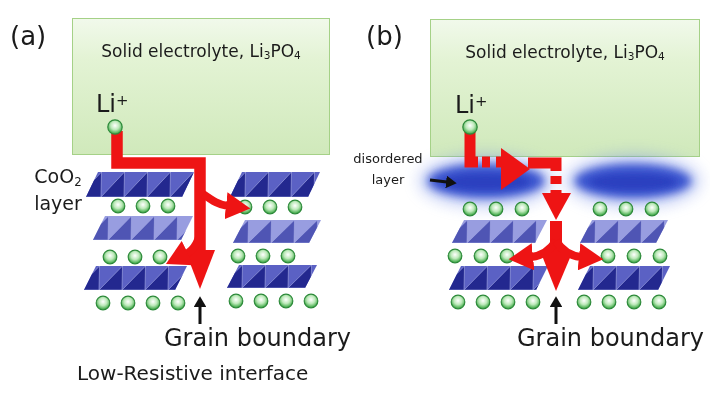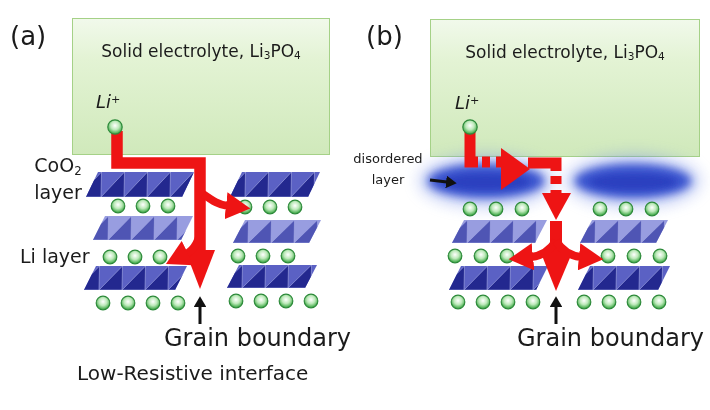--- a/index.html
+++ b/index.html
@@ -9,21 +9,21 @@
     overflow:hidden;
   }
   .lbl{position:absolute;white-space:nowrap;line-height:1.08;}
   .panel-tag{font-size:26px;}
   .elec-box{
     position:absolute;z-index:0;
     background:linear-gradient(180deg,#f1f9eb 0%,#e3f3d4 30%,#d0e9bb 100%);
     border:1.5px solid #a5d187;box-sizing:border-box;
   }
   .elec-text{font-size:17px;z-index:2;}
-  .ion-label{font-size:18px;z-index:2;font-style:italic;}
+  .ion-label{font-size:24px;z-index:2;}
   .side-label{font-size:19px;text-align:center;z-index:2;line-height:21px;}
   .gb-label{font-size:24px;z-index:2;}
   .caption{font-size:20px;z-index:2;}
   sub{font-size:0.62em;vertical-align:-0.22em;}
   sup{font-size:0.62em;vertical-align:0.45em;}
   #diagram{position:absolute;left:0;top:0;z-index:1;pointer-events:none;}
 </style>
 </head>
 <body>
 
@@ -257,22 +257,21 @@
       <path d="M200,324 L200,306" fill="none" stroke="#111111" stroke-width="3" marker-end="url(#blackHead)"></path>
       <path d="M556,324 L556,306" fill="none" stroke="#111111" stroke-width="3" marker-end="url(#blackHead)"></path>
       <path d="M430,180 L447,182" fill="none" stroke="#111111" stroke-width="3" marker-end="url(#blackHead)"></path>
       <circle cx="115" cy="127" r="7.2" fill="url(#ionGrad)" stroke="#2d8a3a" stroke-width="1.2"></circle>
       <circle cx="470" cy="127" r="7.2" fill="url(#ionGrad)" stroke="#2d8a3a" stroke-width="1.2"></circle>
     </svg>
 
   <div class="lbl panel-tag" style="left:10px;top:22px;">(a)</div>
   <div class="lbl elec-text" style="left:72px;top:42px;width:258px;text-align:center;"><span>Solid electrolyte, Li</span><sub>3</sub><span>PO</span><sub>4</sub></div>
   <div class="lbl ion-label" style="left:96px;top:92px;"><span>Li</span><sup>+</sup></div>
-  <div class="lbl side-label" style="left:22px;top:155px;width:72px;"><span>CoO</span><sub>2</sub><br><span>layer</span></div>
-  <div class="lbl side-label" style="left:20px;top:246px;">Li layer</div>
+  <div class="lbl side-label" style="left:22px;top:166px;width:72px;"><span>CoO</span><sub>2</sub><br><span>layer</span></div>
   <div class="lbl gb-label" style="left:164px;top:326px;">Grain boundary</div>
   <div class="lbl caption" style="left:77px;top:363px;">Low-Resistive interface</div>
 
   <div class="lbl panel-tag" style="left:366px;top:22px;">(b)</div>
   <div class="lbl elec-text" style="left:430px;top:43px;width:270px;text-align:center;"><span>Solid electrolyte, Li</span><sub>3</sub><span>PO</span><sub>4</sub></div>
   <div class="lbl ion-label" style="left:455px;top:93px;"><span>Li</span><sup>+</sup></div>
   <div class="lbl side-label" style="left:330px;top:148px;width:116px;font-size:13px;"><span>disordered</span><br><span>layer</span></div>
   <div class="lbl gb-label" style="left:517px;top:326px;">Grain boundary</div>
 </div>
 

